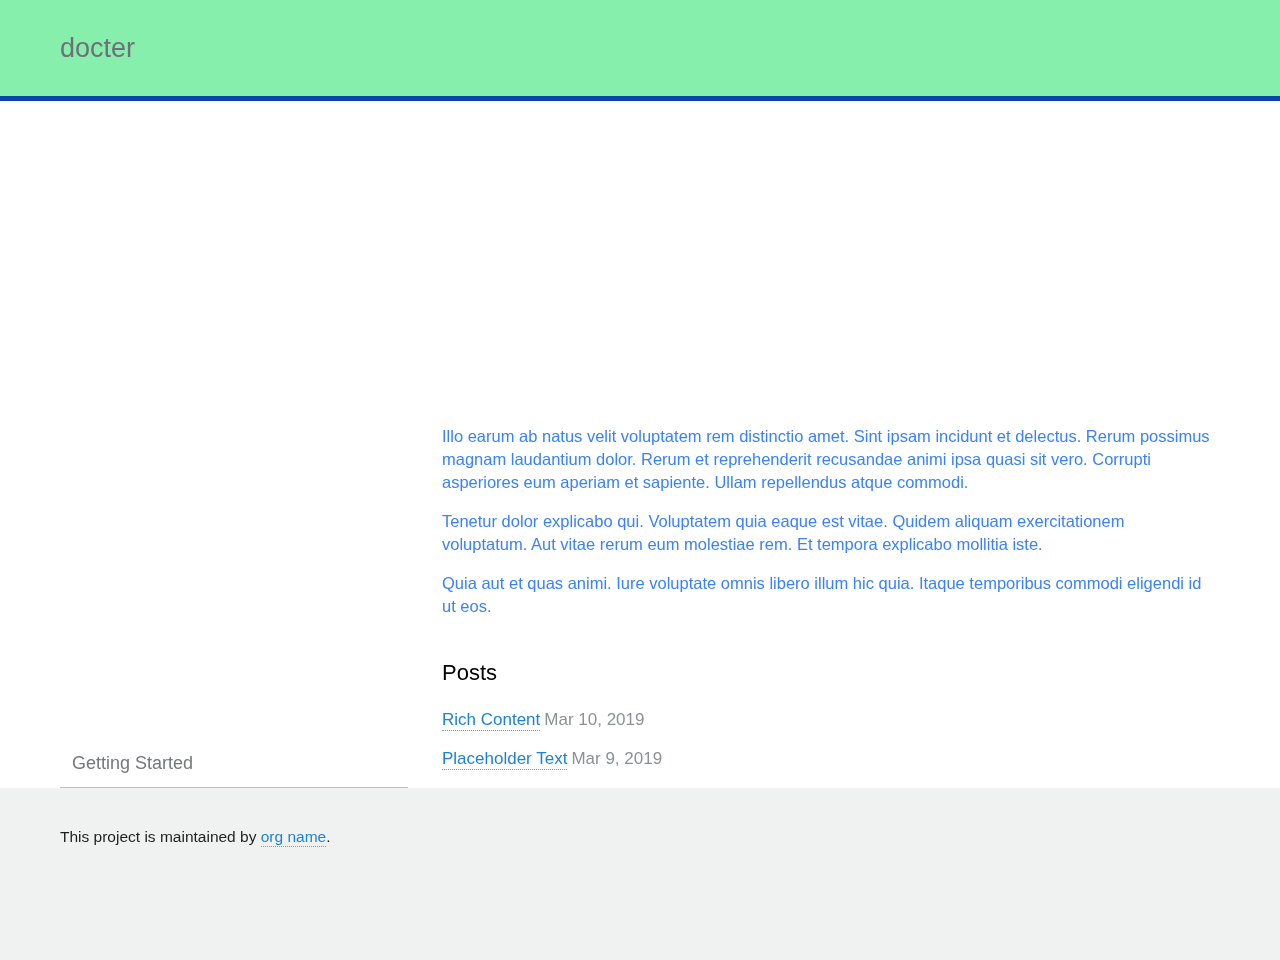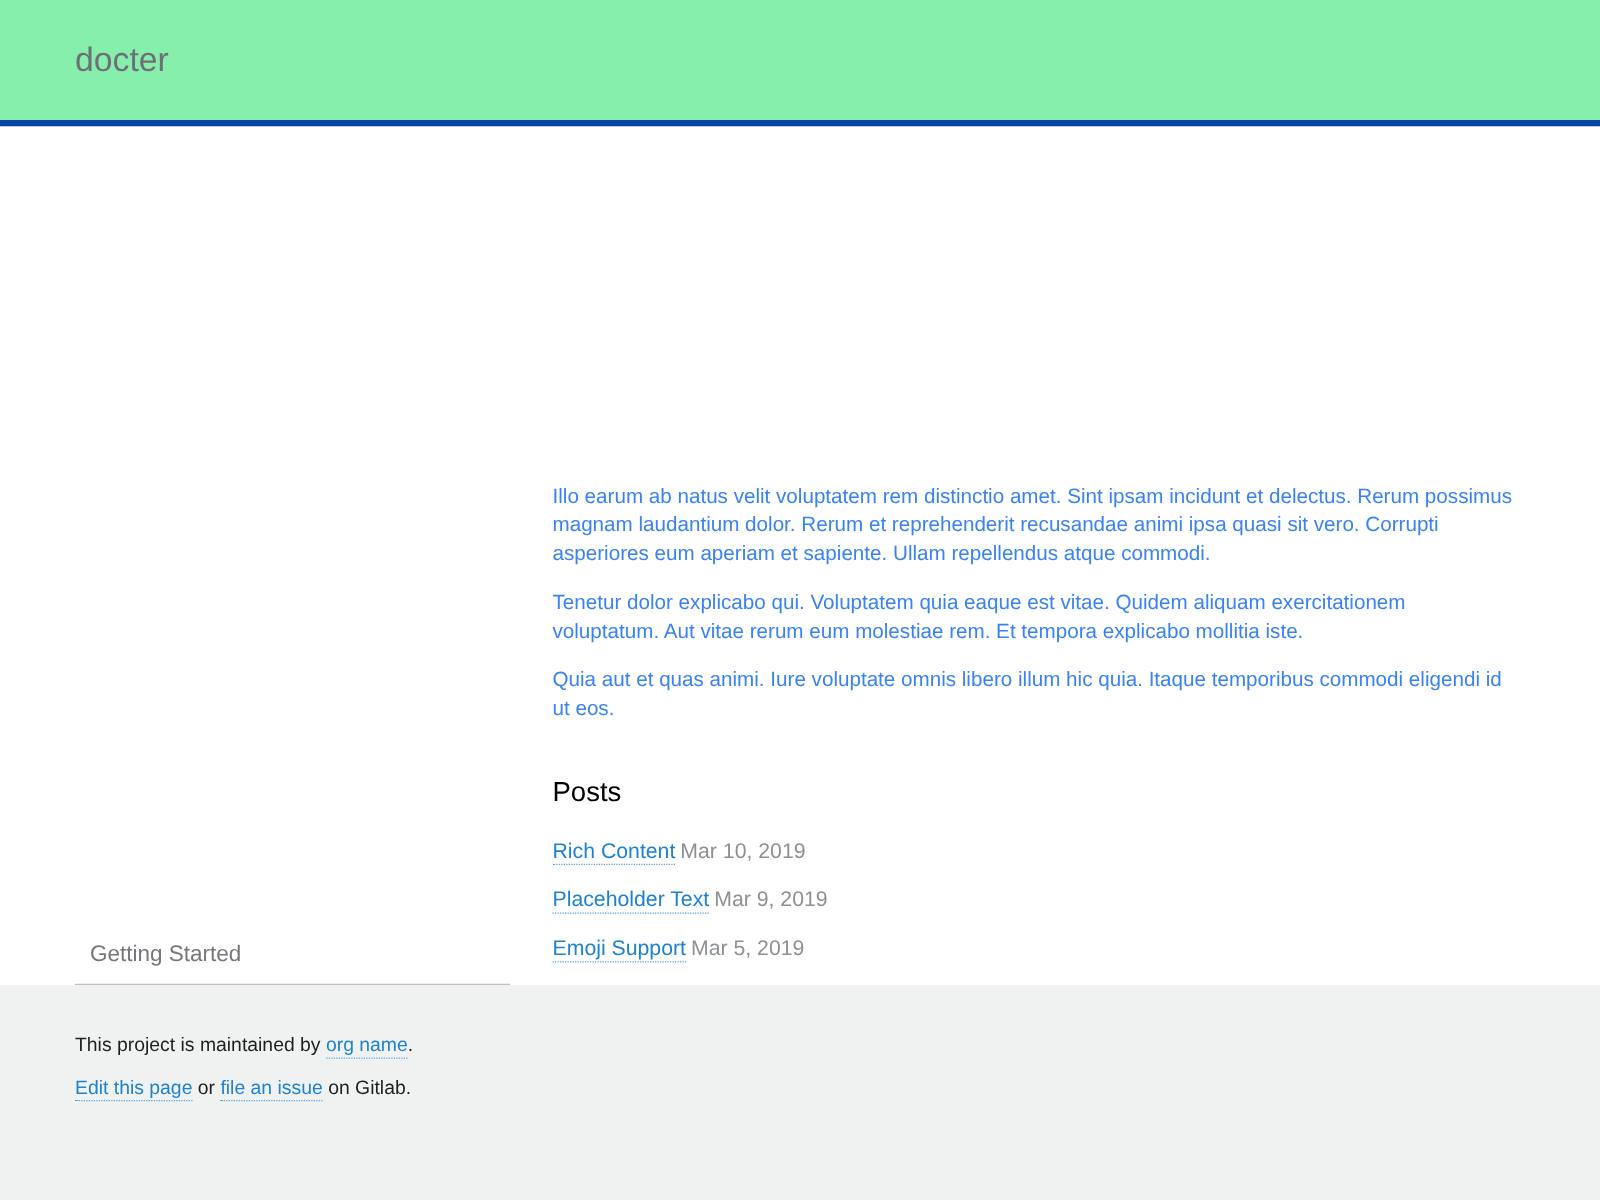--- a/index.html
+++ b/index.html
@@ -115,24 +115,20 @@
 
     <h2 class="posts-heading">Posts</h2>
 
     <ul class="post-list">
       <li class="post-item">
         <a class="link">Rich Content</a><span class="post-date">Mar 10, 2019</span>
       </li>
       <li class="post-item">
         <a class="link">Placeholder Text</a><span class="post-date">Mar 9, 2019</span>
       </li>
-      <li class="post-item">
-        <a class="link">Emoji Support</a><span class="post-date">Mar 5, 2019</span>
-      </li>
     </ul>
   </main>
 
 </div>
 
 <footer class="site-footer">
   <p class="footer-line"><span>This project is maintained by </span><a class="link">org name</a><span>.</span></p>
-  <p class="footer-line"><a class="link">Edit this page</a><span> or </span><a class="link">file an issue</a><span> on Gitlab.</span></p>
 </footer>
 
 </body></html>

